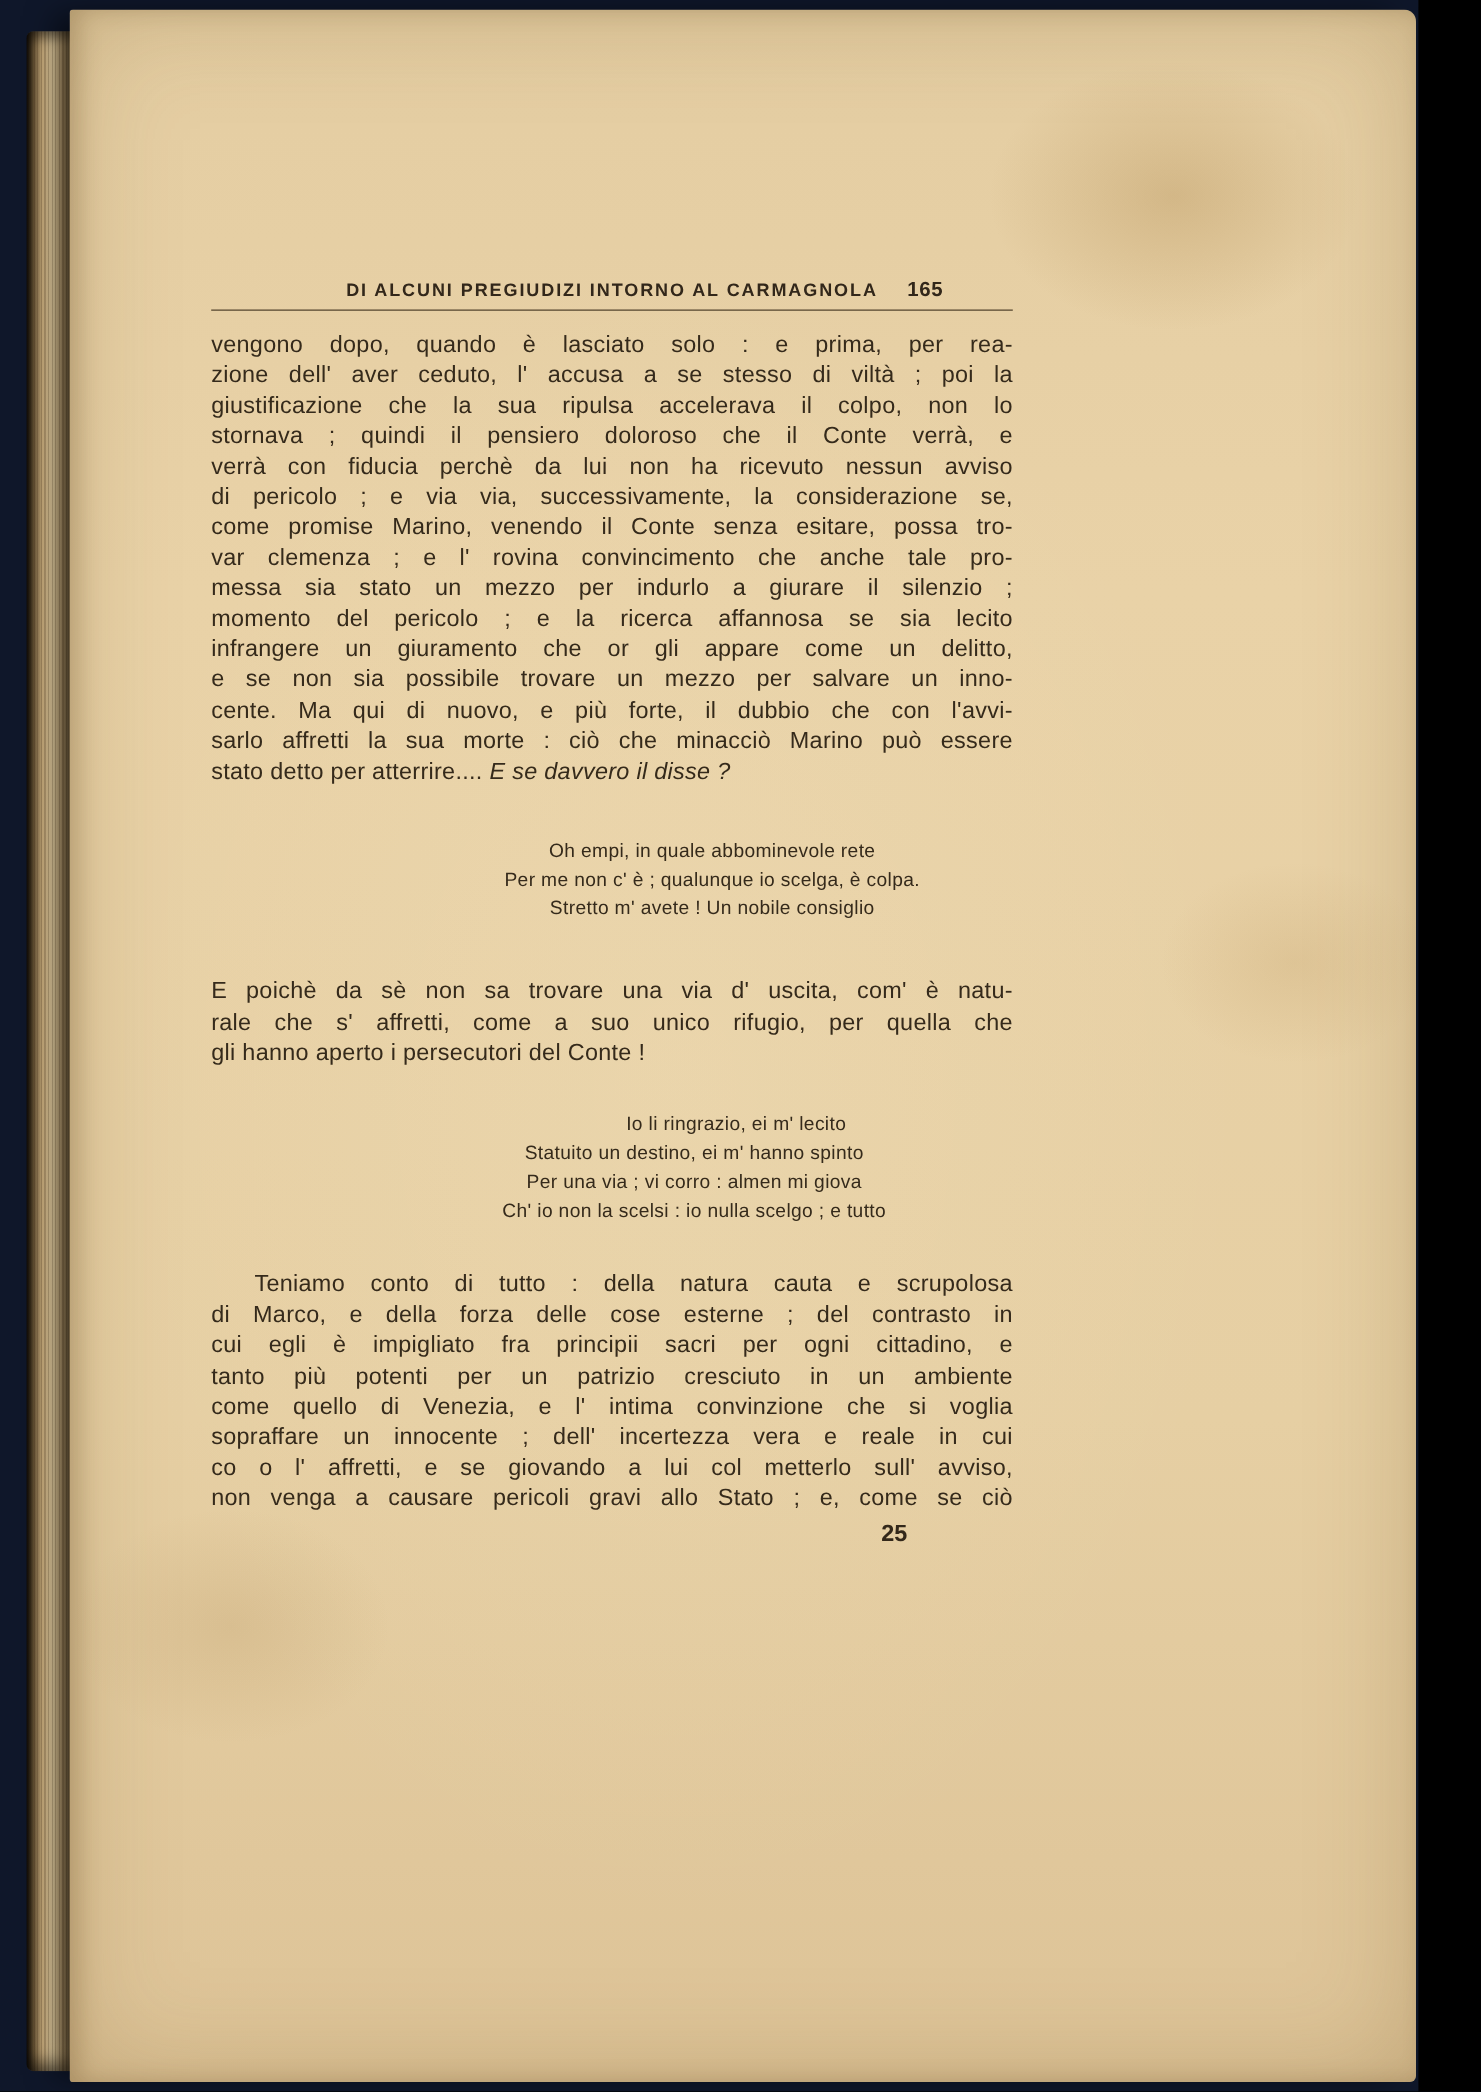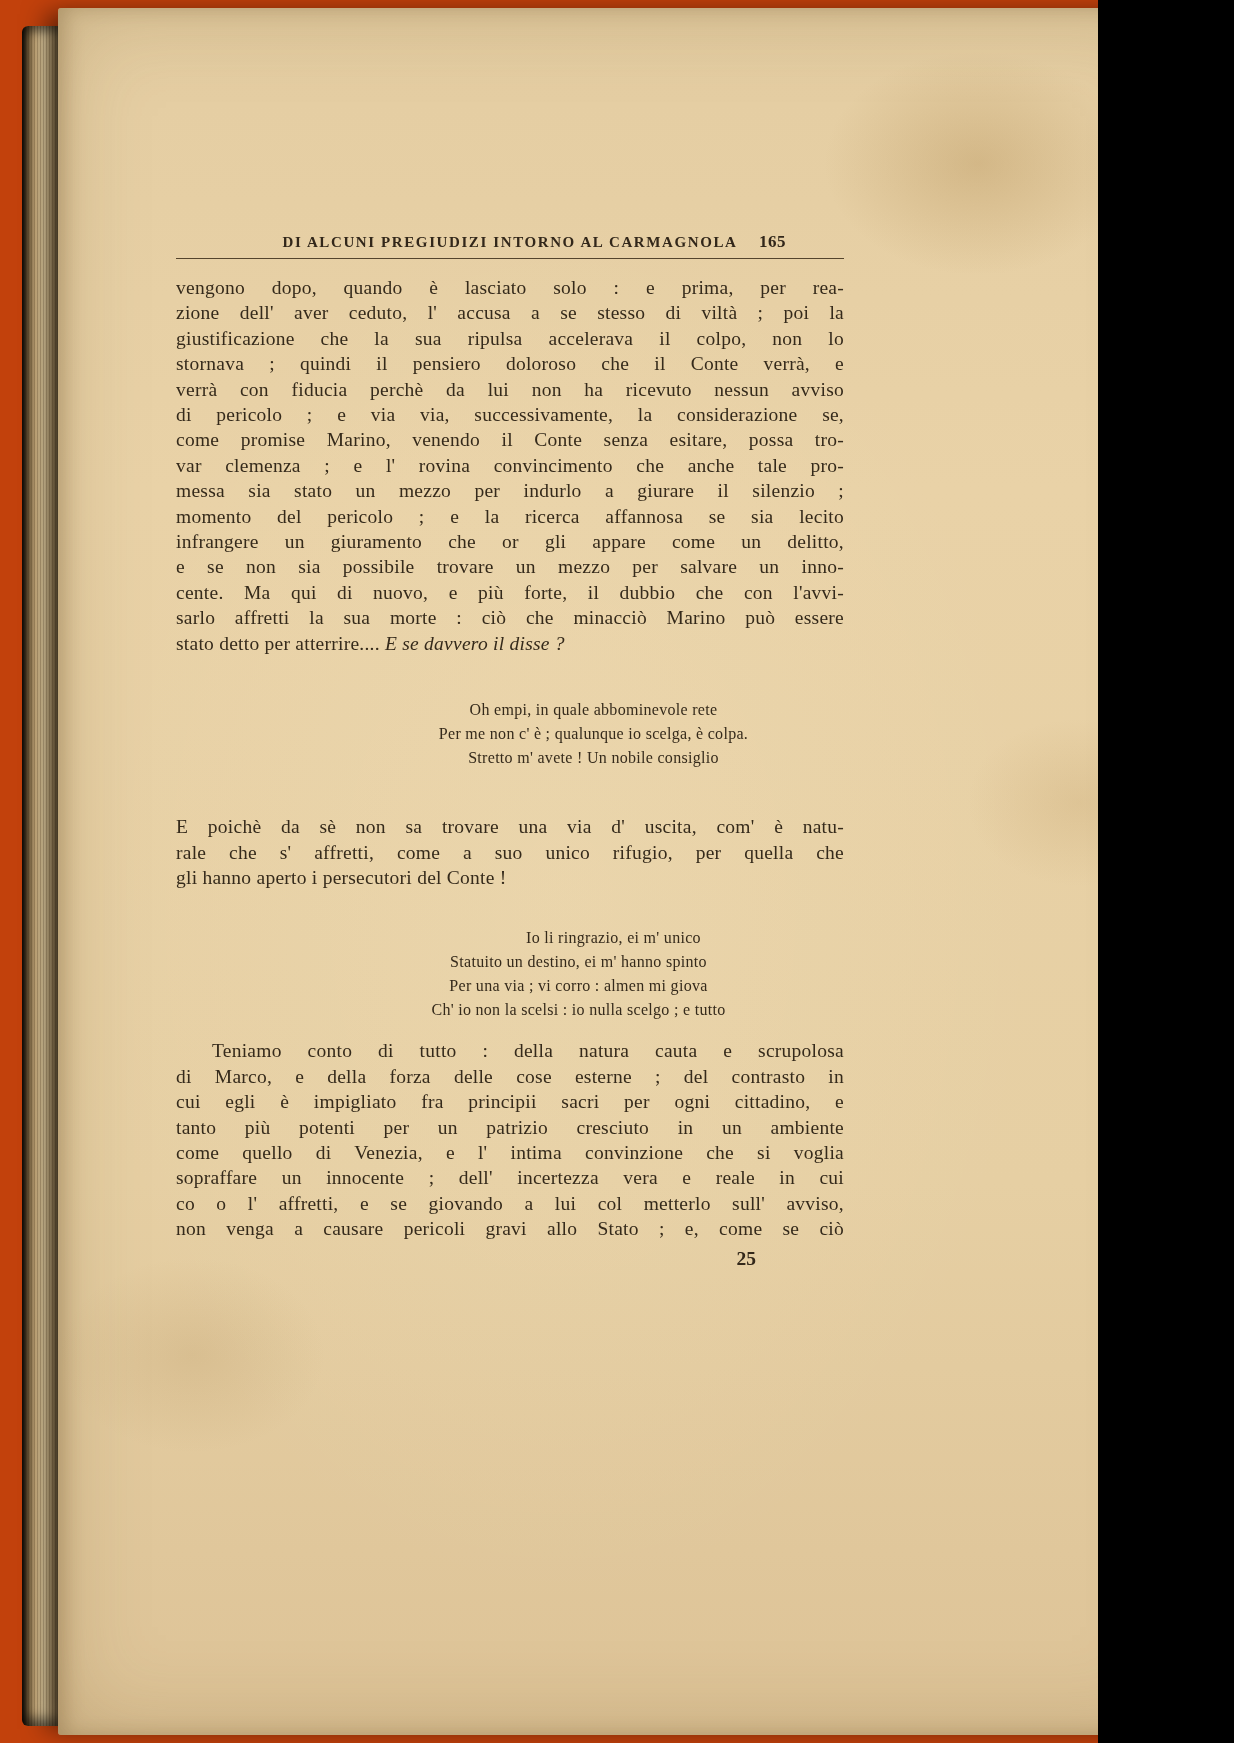--- a/index.html
+++ b/index.html
@@ -1,21 +1,21 @@
 <!DOCTYPE html>
 <html><head>
 <meta charset="utf-8">
 <style>
   html,body{margin:0;padding:0;background:#000;}
   .scan{
     position:relative;
-    width:1098px;height:1743px;
-    background:#c2410c;
+    width:1182px;height:1743px;
+    background:#0f172a;
     overflow:hidden;
-    font-family:Liberation Serif, serif;
+    font-family:Liberation Sans, sans-serif;
   }
   
   .book-edge{
     position:absolute;
     left:22px;top:26px;width:40px;height:1700px;
     border-radius:6px 0 0 6px;
     background:
       repeating-linear-gradient(90deg, rgba(60,40,15,.22) 0 1px, rgba(255,255,255,0) 1px 3px),
       linear-gradient(90deg,#15100b 0%,#6b5636 14%,#cdb080 34%,#e8d2a4 55%,#bb9e6e 78%,#8a7148 100%);
     box-shadow: inset 0 6px 10px rgba(0,0,0,.5), inset 0 -8px 12px rgba(0,0,0,.55);
@@ -82,21 +82,21 @@
   .vline{
     font-size:16px;
     line-height:24px;
     letter-spacing:.3px;
     text-align:center;
   }
   .v1{margin-left:167px;margin-top:42px;}
   .v2{margin-left:137px;margin-top:36px;}
   .v2 .vline:first-child{margin-left:70px;}
   .p2{margin-top:44px;}
-  .p3{margin-top:16px;}
+  .p3{margin-top:36px;}
   .p3 .jline:first-child{text-indent:36px;}
   .sig{
     margin-top:4px;
     padding-right:88px;
     text-align:right;
     font-size:19.5px;
     line-height:25px;
     font-weight:bold;
     color:#33281a;
   }
@@ -144,21 +144,21 @@
         </div>
 
       <div class="para p2">
           <div class="jline">E poichè da sè non sa trovare una via d' uscita, com' è natu-</div>
           <div class="jline">rale che s' affretti, come a suo unico rifugio, per quella che</div>
         </div>
 
       <div class="line-final">gli hanno aperto i persecutori del Conte !</div>
 
       <div class="verse v2">
-          <div class="vline">Io li ringrazio, ei m' unico</div>
+          <div class="vline">Io li ringrazio, ei m' lecito</div>
           <div class="vline">Statuito un destino, ei m' hanno spinto</div>
           <div class="vline">Per una via ; vi corro : almen mi giova</div>
           <div class="vline">Ch' io non la scelsi : io nulla scelgo ; e tutto</div>
         </div>
 
       <div class="para p3">
           <div class="jline">Teniamo conto di tutto : della natura cauta e scrupolosa</div>
           <div class="jline">di Marco, e della forza delle cose esterne ; del contrasto in</div>
           <div class="jline">cui egli è impigliato fra principii sacri per ogni cittadino, e</div>
           <div class="jline">tanto più potenti per un patrizio cresciuto in un ambiente</div>

